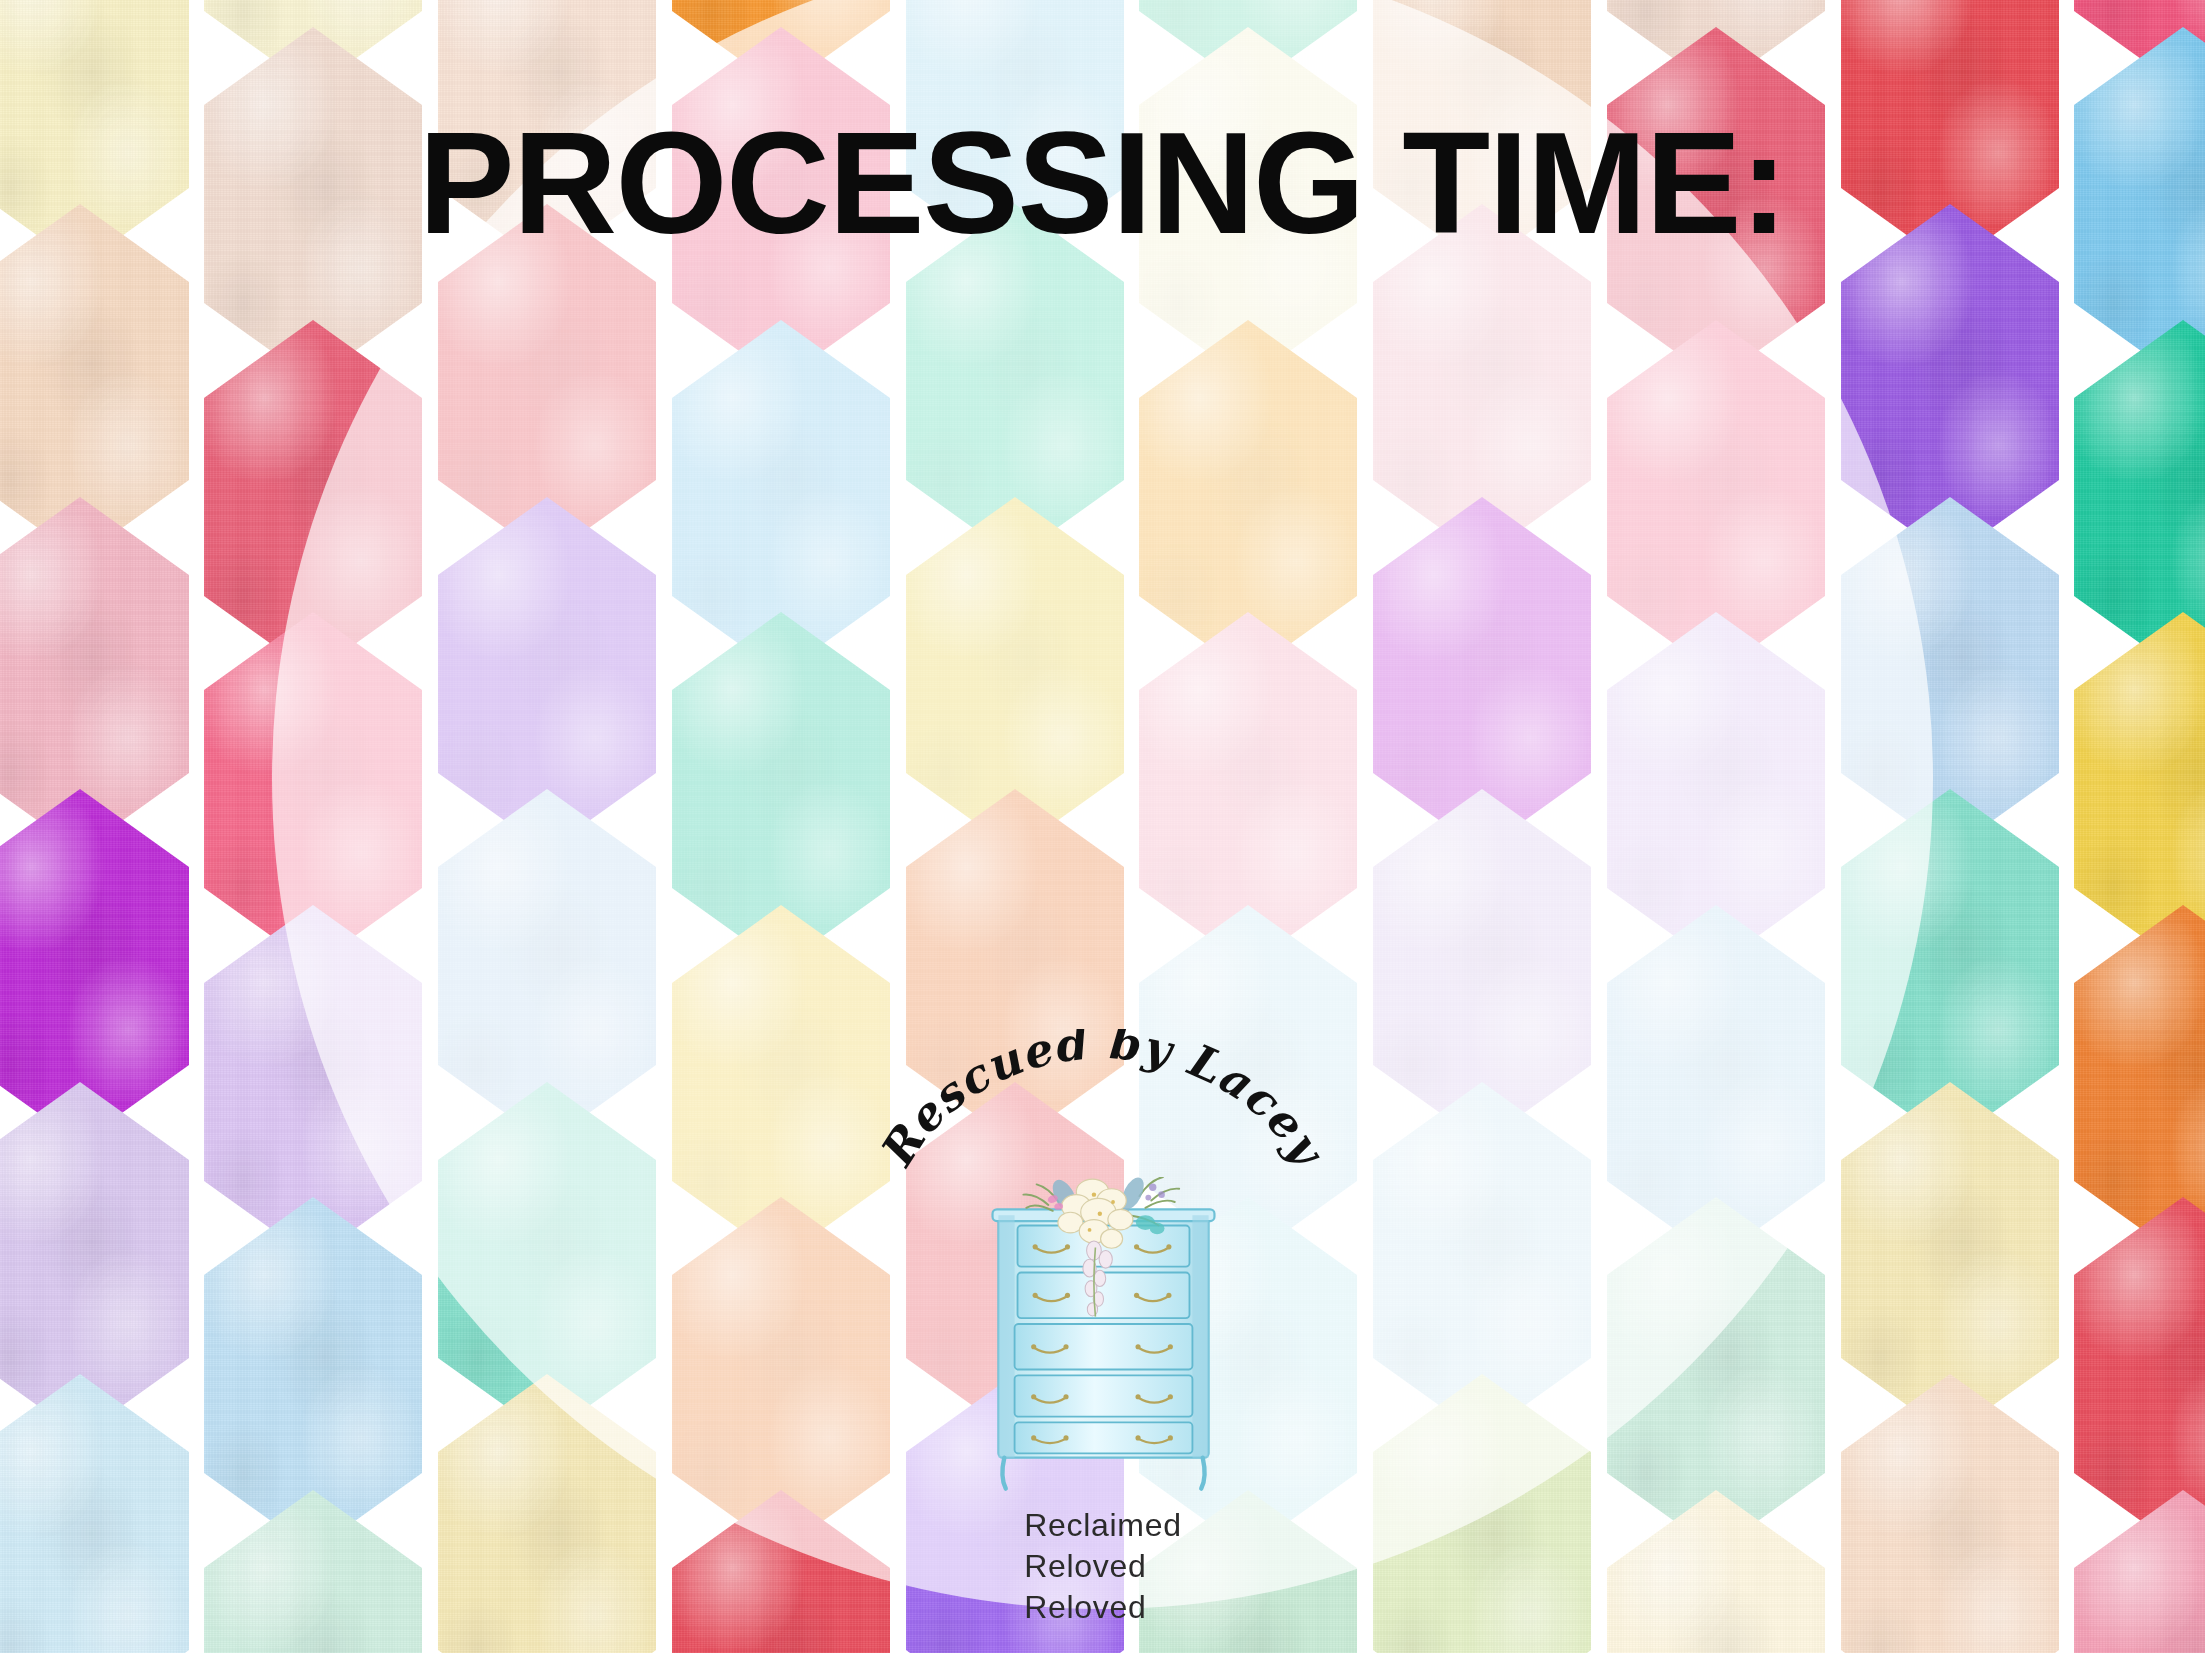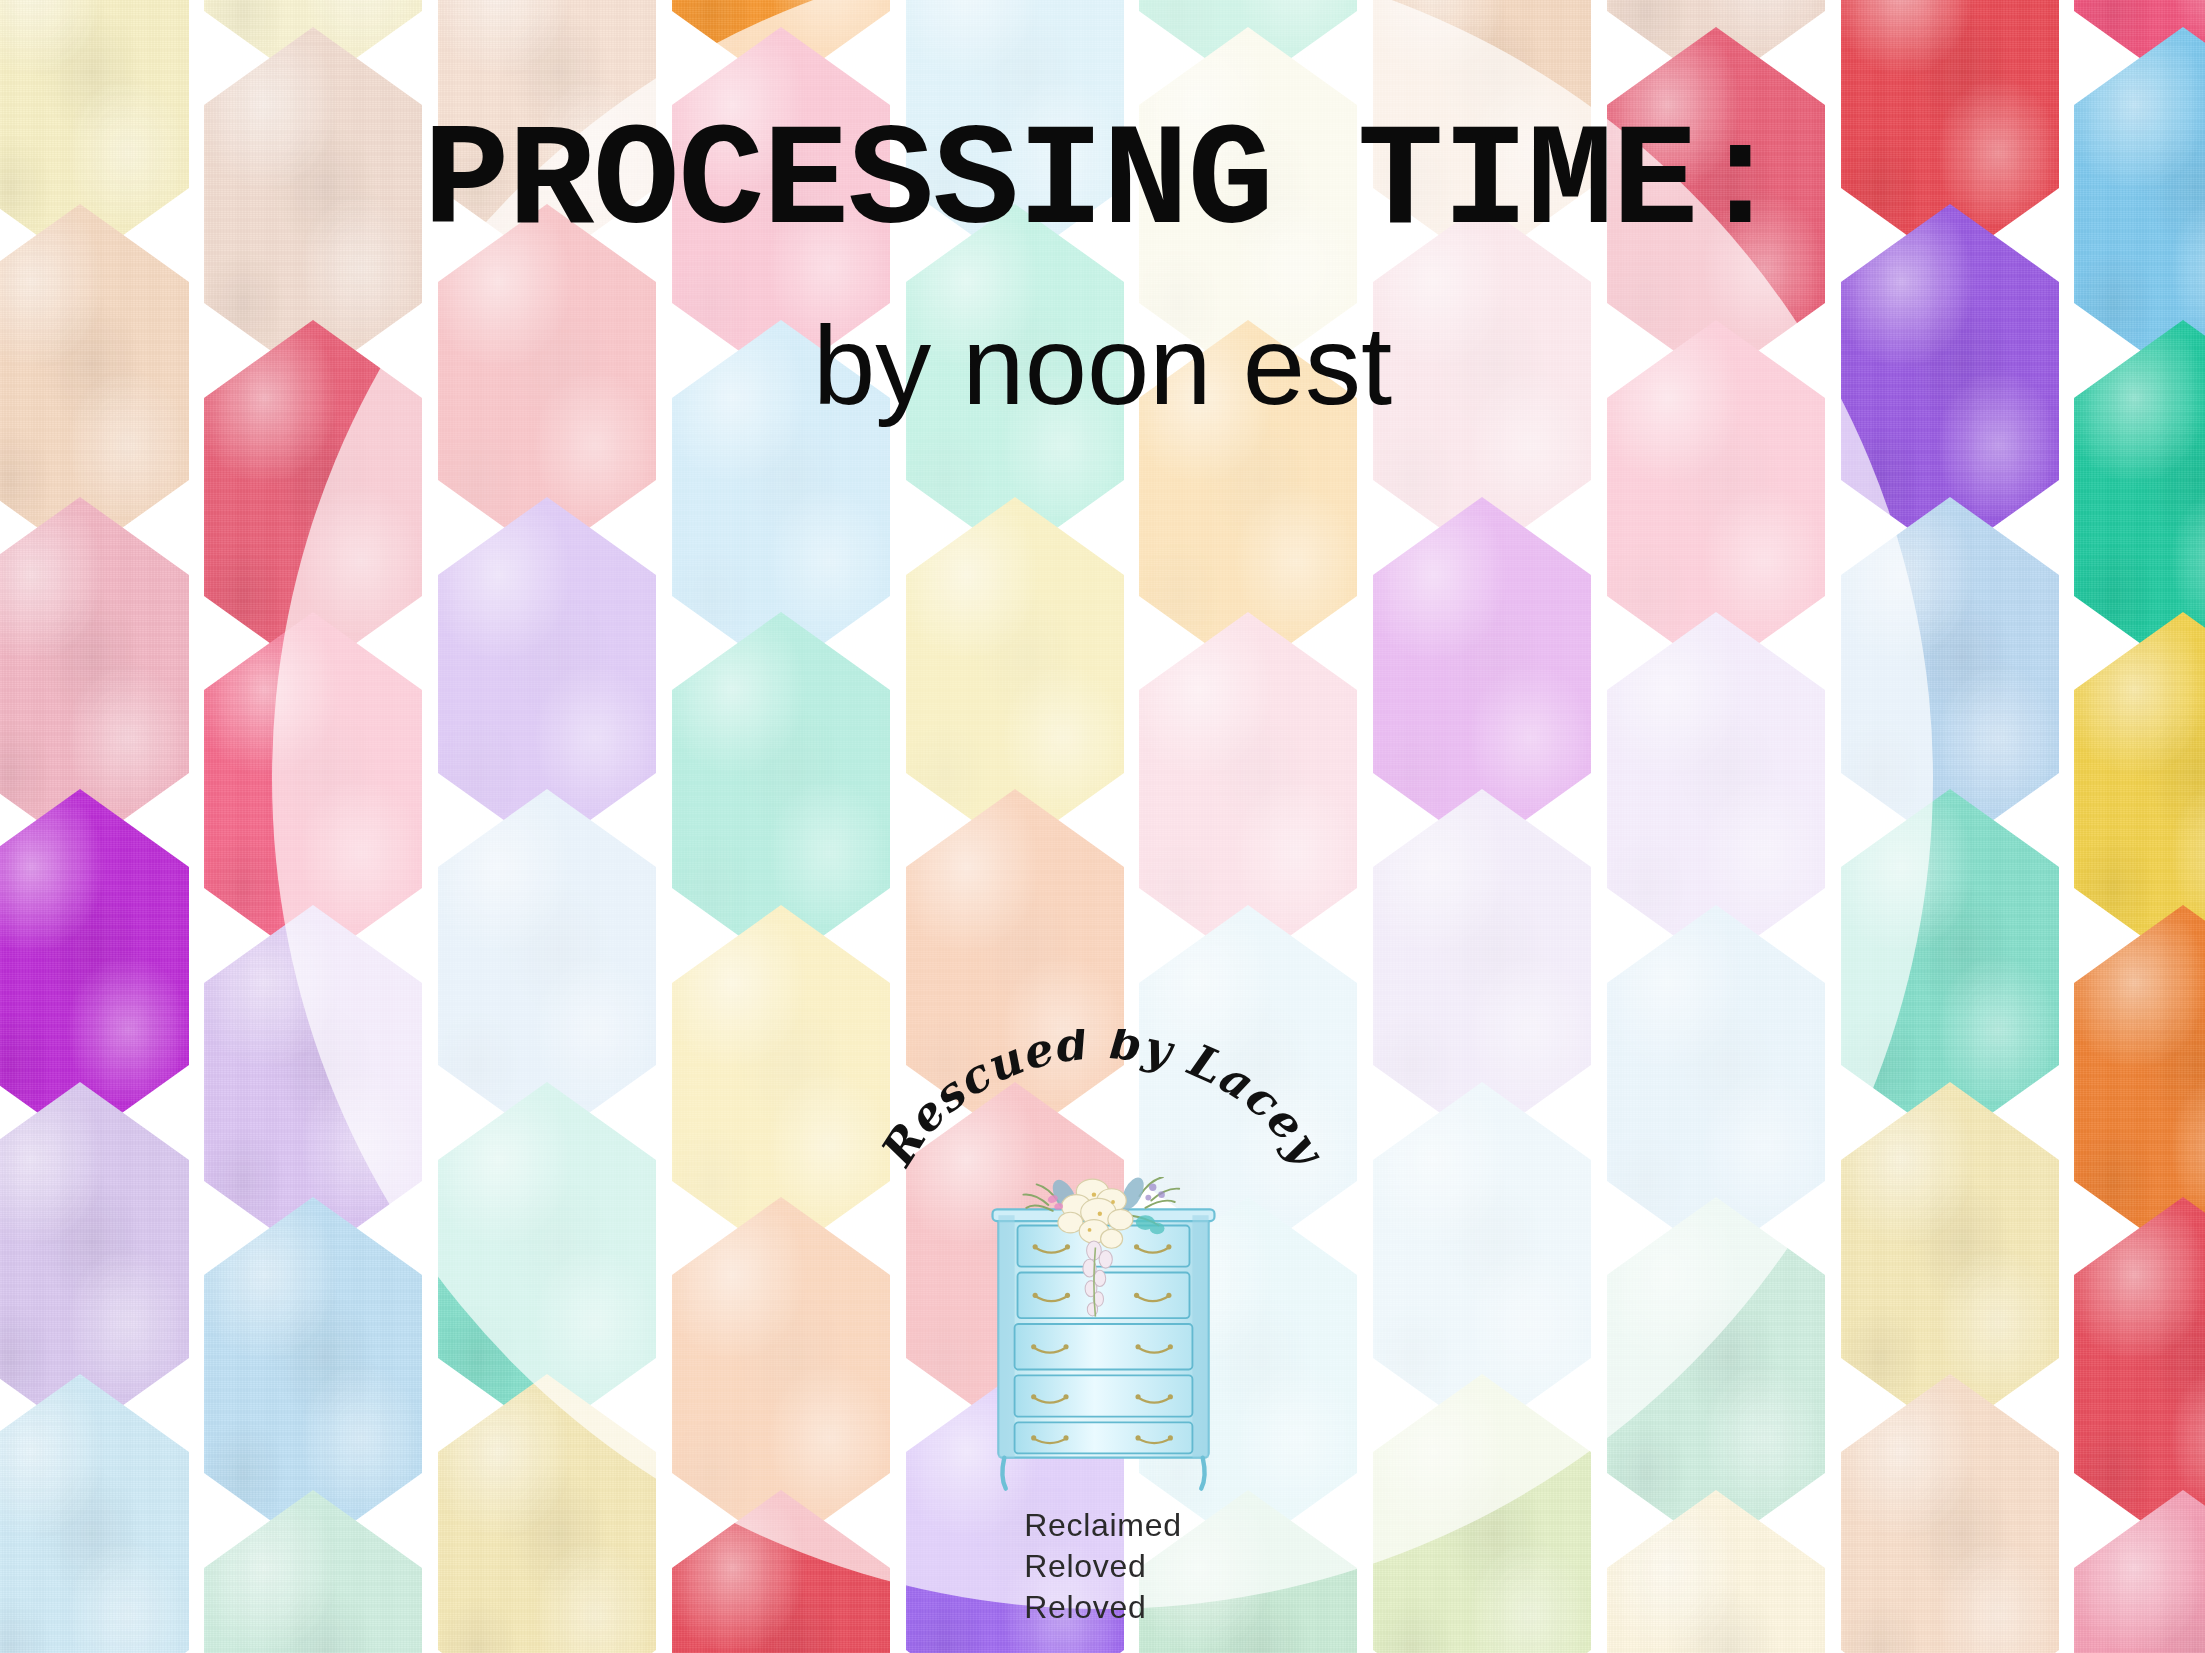--- a/index.html
+++ b/index.html
@@ -48,21 +48,21 @@
     pointer-events:none;
   }
 
   
   #content{
     position:absolute;inset:0;
     display:flex;flex-direction:column;align-items:center;
   }
   .title{
     margin-top:112px;
-    font-family:Liberation Mono, monospace;
+    font-family:Liberation Sans, sans-serif;
     font-weight:bold;
     font-size:144px;
     letter-spacing:-1.5px;
     color:#0b0b0b;
     line-height:1;
     white-space:nowrap;
     transform:scaleX(1.0);
   }
   .subtitle{
     margin-top:43px;
@@ -393,21 +393,20 @@
         <div class="grain"></div>
       </div>
     </div>
 
   <div id="circle"></div>
 
   <div id="content">
     <div class="title">PROCESSING TIME:</div>
 
 
-    <div class="line3">by noon est</div>
   </div>
 
   <div id="logo">
 
     <div id="arcwrap">
       <svg width="470" height="169" viewBox="0 0 640 230">
         <defs>
           <path id="arcpath" d="M 40 225 A 290 250 0 0 1 600 225" fill="none"></path>
         </defs>
         <text class="arctext">

